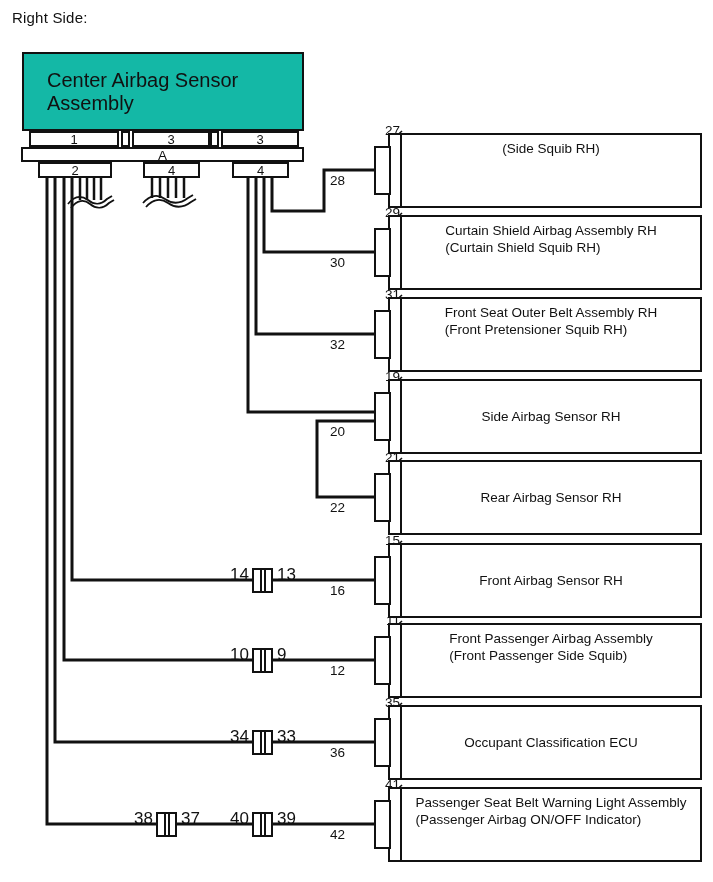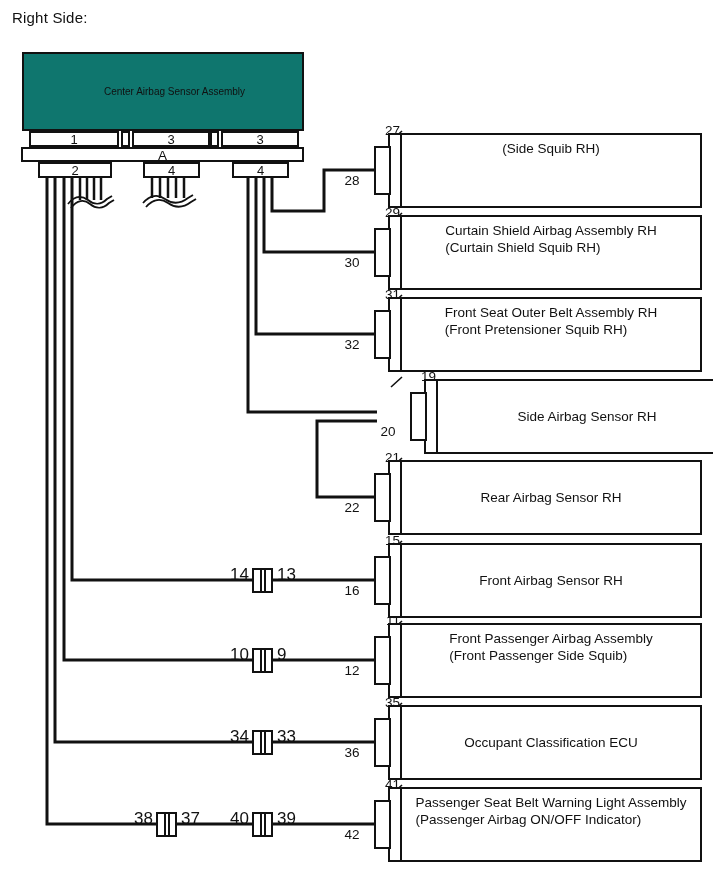--- a/index.html
+++ b/index.html
@@ -4,41 +4,41 @@
 <style>
   html,body{margin:0;padding:0;background:#fff;}
   #canvas{
     position:relative;width:713px;height:882px;background:#fff;overflow:hidden;
     font-family:"Liberation Sans","DejaVu Sans",sans-serif;color:#111;
   }
   #wire-layer{position:absolute;left:0;top:0;width:713px;height:882px;}
   .page-title{position:absolute;left:12px;top:9px;font-size:15px;letter-spacing:.2px;}
   
   .main-box{position:absolute;left:22px;top:52px;width:282px;height:79px;
-    border:2.5px solid #111;background:#0f766e;box-sizing:border-box;
-    display:flex;align-items:center;justify-content:center;font-size:10px;padding-left:23px;}
+    border:2.5px solid #111;background:#14b8a6;box-sizing:border-box;
+    display:flex;align-items:center;justify-content:center;font-size:20px;padding-left:23px;}
   .cell{position:absolute;border:2px solid #111;background:#fff;box-sizing:border-box;
     text-align:center;font-size:13px;line-height:12px;padding-top:1px;}
   .row1{top:131px;height:16px;}
   .rowA{top:147px;height:15px;}
   .row2{top:162px;height:16px;}
   
   .comp{position:absolute;left:0;width:594px;height:75px;}
   .comp-box{position:absolute;left:400px;top:0;width:302px;height:75px;
     border:2.5px solid #111;background:#fff;box-sizing:border-box;display:flex;}
   .comp-text{margin:5px auto auto;width:fit-content;text-align:left;
     font-size:13.5px;line-height:17px;}
   .comp-text.single{margin:auto;text-align:right;}
   .conn-outer{position:absolute;left:388px;top:0;width:14px;height:75px;
     border:2.5px solid #111;background:#fff;box-sizing:border-box;}
   .conn-inner{position:absolute;left:374px;top:13px;width:17px;height:49px;
     border:2.5px solid #111;background:#fff;box-sizing:border-box;}
   .pin{position:absolute;font-size:13.5px;line-height:14px;}
   .pin.top{left:338px;width:62px;top:-9px;text-align:right;}
-  .pin.bottom{left:330px;width:44px;top:41px;text-align:center;}
+  .pin.bottom{left:330px;width:44px;top:41px;text-align:left;}
   .comp.loop-in .pin.bottom{top:46px;}
   
   .iconn{position:absolute;width:21px;height:25px;background:#fff;
     border:2px solid #111;box-sizing:border-box;}
   .iconn::before,.iconn::after{content:"";position:absolute;top:0;bottom:0;width:2px;background:#111;}
   .iconn::before{left:5.5px;}
   .iconn::after{right:5.5px;}
   .ilabel{position:absolute;font-size:17px;line-height:14px;}
   .ilabel.l{width:44px;text-align:right;}
 </style>
@@ -120,21 +120,21 @@
     <div class="conn-outer"></div>
     <div class="conn-inner"></div>
     <div class="comp-box">
       <div class="comp-text">
           <div>Front Seat Outer Belt Assembly RH</div>
           <div>(Front Pretensioner Squib RH)</div>
         </div>
     </div>
   </div>
 
-  <div class="comp loop-in" style="top:379px;margin-left:36px;">
+  <div class="comp loop-in" style="top:379px;">
     <div class="pin top">19</div>
     <div class="pin bottom">20</div>
     <div class="conn-outer"></div>
     <div class="conn-inner"></div>
     <div class="comp-box">
       <div class="comp-text single">
           <div>Side Airbag Sensor RH</div>
         </div>
     </div>
   </div>

